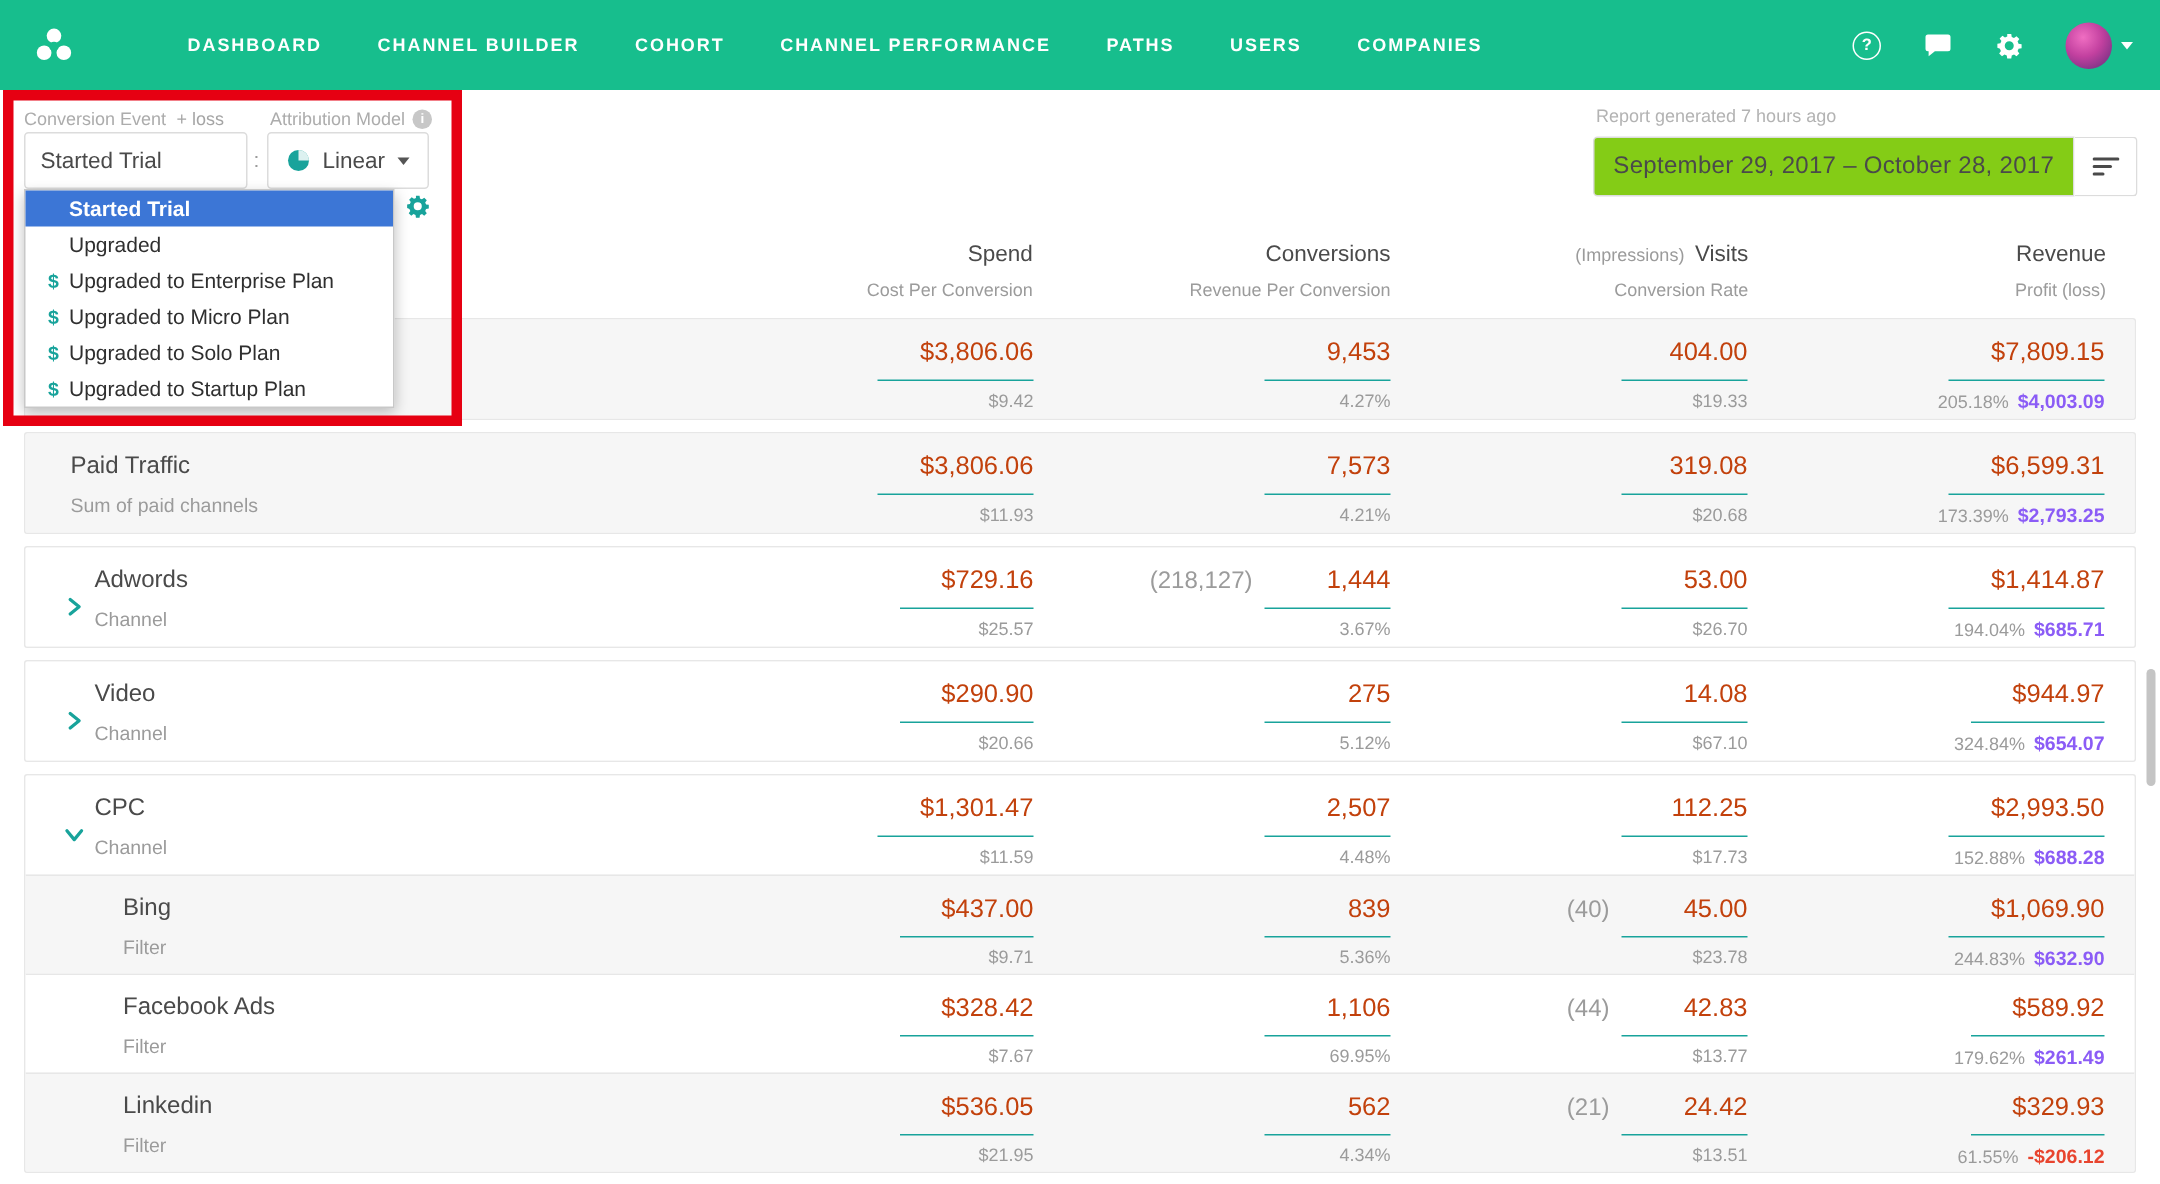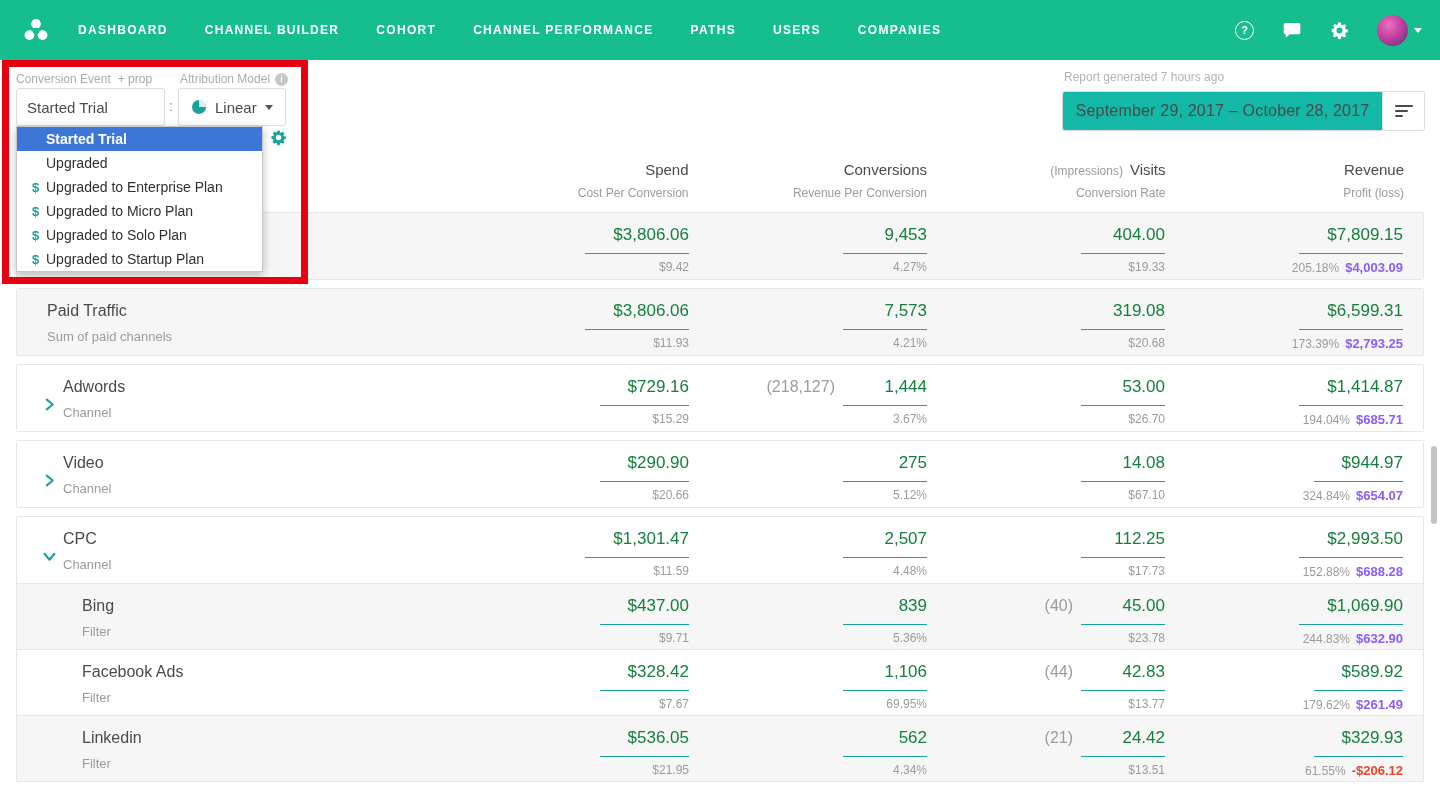--- a/index.html
+++ b/index.html
@@ -2,21 +2,21 @@
 <html><head>
 <meta charset="utf-8">
 <style>
   html,body{margin:0;padding:0;width:1440px;height:789px;overflow:hidden;background:#fff;
     font-family:"Liberation Sans",sans-serif;position:relative;}
   *{box-sizing:border-box;}
 
   
   .nav{height:60px;background:#17BE8D;display:flex;align-items:center;padding:0 18px 0 20px;}
   .logo{width:32px;height:32px;margin-right:26px;display:flex;align-items:center;justify-content:center;cursor:pointer;}
-  .nav-items{display:flex;align-items:center;}
+  .nav-items{display:flex;align-items:center;margin-left:47px;}
   .nav-item{color:#fff;font-size:12px;font-weight:bold;letter-spacing:1.3px;margin-right:37px;cursor:pointer;white-space:nowrap;}
   .nav-right{margin-left:auto;display:flex;align-items:center;gap:28px;}
   .help-icon{width:19px;height:19px;border:1.5px solid #fff;border-radius:50%;color:#fff;font-size:11px;font-weight:bold;
     display:flex;align-items:center;justify-content:center;cursor:pointer;}
   .icon-btn{color:#fff;display:flex;align-items:center;cursor:pointer;}
   .avatar-wrap{display:flex;align-items:center;gap:6px;cursor:pointer;}
   .avatar{width:31px;height:31px;border-radius:50%;
     background:radial-gradient(circle at 38% 32%,#f06ec2 0%,#c2409f 45%,#5d2d7a 100%);}
   .caret-down{width:0;height:0;border-left:4px solid transparent;border-right:4px solid transparent;border-top:5px solid #fff;}
 
@@ -33,21 +33,21 @@
   .colon{position:absolute;left:169px;top:38px;color:#9B9B9B;font-size:14px;}
   .model-btn{position:absolute;left:178px;top:28px;height:38px;display:flex;align-items:center;gap:8px;padding:0 12px;
     border:1px solid #DCDCDC;border-radius:3px;background:#fff;font-size:15px;color:#4A4A4A;cursor:pointer;
     font-family:"Liberation Sans",sans-serif;}
   .model-btn .caret{width:0;height:0;border-left:4px solid transparent;border-right:4px solid transparent;border-top:5px solid #555;}
   .gear-teal{position:absolute;left:270px;top:69px;color:#18A39B;cursor:pointer;}
   .right-group{position:absolute;right:15px;top:8px;width:363px;}
   .report-text{font-size:12px;color:#B3B3B3;margin:2px 0 7px 2px;}
   .date-row{display:flex;}
   .date-box{flex:1;height:40px;border:1px solid #DCDCDC;border-radius:3px 0 0 3px;display:flex;align-items:center;
-    justify-content:center;font-size:16px;color:#4A4A4A;background:#14b8a6;cursor:pointer;letter-spacing:.2px;}
+    justify-content:center;font-size:16px;color:#4A4A4A;background:#84cc16;cursor:pointer;letter-spacing:.2px;}
   .sort-box{width:42px;height:40px;border:1px solid #DCDCDC;border-left:none;border-radius:0 3px 3px 0;
     display:flex;align-items:center;justify-content:center;cursor:pointer;background:#fff;}
 
   
   .table{margin:0 16px;}
   .thead,.row{display:grid;grid-template-columns:420px repeat(4,1fr);column-gap:20px;padding-left:14px;padding-right:20px;}
   .thead{padding-top:16px;padding-bottom:12px;}
   .col-h{text-align:right;cursor:pointer;}
   .col-title{font-size:15px;color:#4A4A4A;}
   .col-prefix{font-size:12px;color:#9B9B9B;margin-right:7px;}
@@ -61,21 +61,21 @@
   .chev{width:16px;flex:0 0 auto;display:flex;align-items:center;align-self:stretch;padding-left:12px;}
   .chev.has{width:32px;cursor:pointer;}
   .chev.down svg{transform:rotate(90deg);}
   .name-wrap{padding-top:1px;}
   .row.child .name-wrap{padding-left:35px;}
   .row-name{font-size:16px;color:#4A4A4A;}
   .row-sub{font-size:13px;color:#9B9B9B;margin-top:9px;}
   .num{display:flex;flex-direction:column;align-items:flex-end;}
   .val-wrap{display:flex;align-items:baseline;gap:8px;}
   .prefix{font-size:16px;color:#9B9B9B;}
-  .val{font-size:17px;color:#15803d;border-bottom:1px solid #18A39B;padding:0 0 8px 28px;min-width:84px;
+  .val{font-size:17px;color:#c2410c;border-bottom:1px solid #18A39B;padding:0 0 8px 28px;min-width:84px;
     text-align:right;cursor:pointer;}
   .sub{font-size:12px;color:#9B9B9B;margin-top:6px;}
   .pct{font-size:12px;color:#9B9B9B;}
   .profit{font-size:13px;font-weight:bold;color:#8b5cf6;margin-left:6px;}
   .profit.neg{color:#E8442E;}
 
   
   .dd{position:absolute;left:16px;top:126px;width:247px;background:#fff;border:1px solid #C8C8C8;
     box-shadow:0 3px 9px rgba(0,0,0,.25);z-index:30;}
   .dd-item{height:24px;display:flex;align-items:center;font-size:14px;color:#2F2F2F;padding-left:29px;
@@ -126,21 +126,21 @@
     <span class="avatar-wrap">
       <span class="avatar"></span>
       <span class="caret-down"></span>
     </span>
   </div>
 </div>
 
 <div class="toolbar">
   <div class="lbl lbl-conv">
     <span>Conversion Event</span>
-    <span class="addprop">+ prop</span>
+    <span class="addprop">+ loss</span>
   </div>
   <div class="lbl lbl-attr">
     <span>Attribution Model</span>
     <span class="info-icon">i</span>
   </div>
   <input class="conv-input" value="Started Trial" style="">
   <span class="colon">:</span>
   <button class="model-btn">
     <svg width="16" height="16" viewBox="0 0 16 16">
       <circle cx="8" cy="8" r="7" fill="#18A39B"></circle>
@@ -270,21 +270,21 @@
             </span>
             <div class="name-wrap">
               <div class="row-name">Adwords</div>
               <div class="row-sub">Channel</div>
             </div>
           </div>
           <div class="num">
             <div class="val-wrap">
               <span class="val">$729.16</span>
             </div>
-            <div class="sub">$15.29</div>
+            <div class="sub">$25.57</div>
           </div>
           <div class="num">
             <div class="val-wrap">
               <span class="prefix">(218,127)</span>
               <span class="val">1,444</span>
             </div>
             <div class="sub">3.67%</div>
           </div>
           <div class="num">
             <div class="val-wrap">

